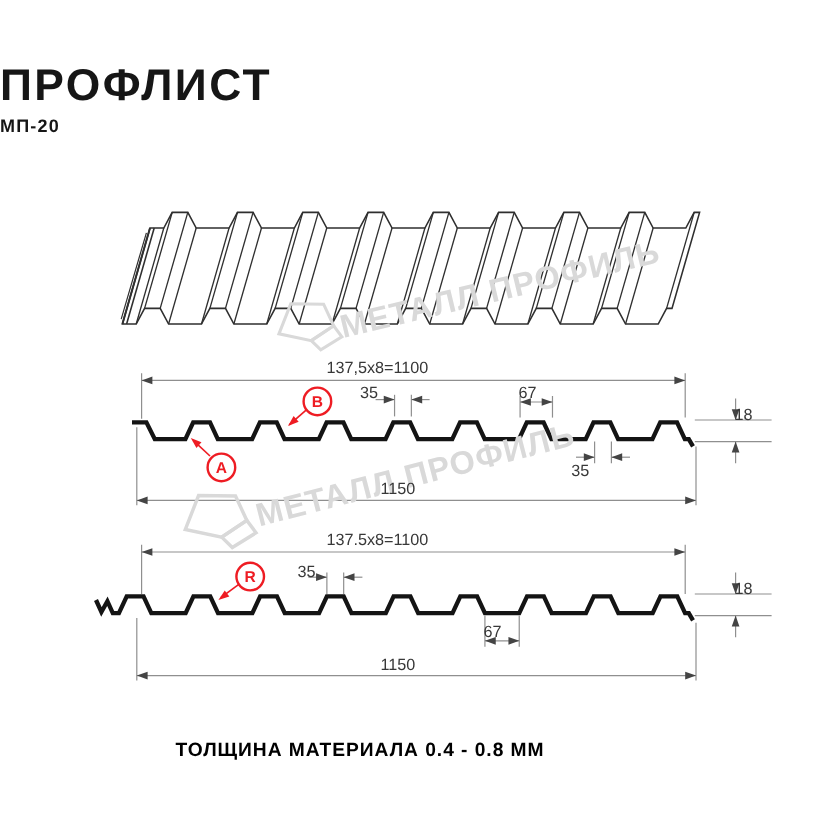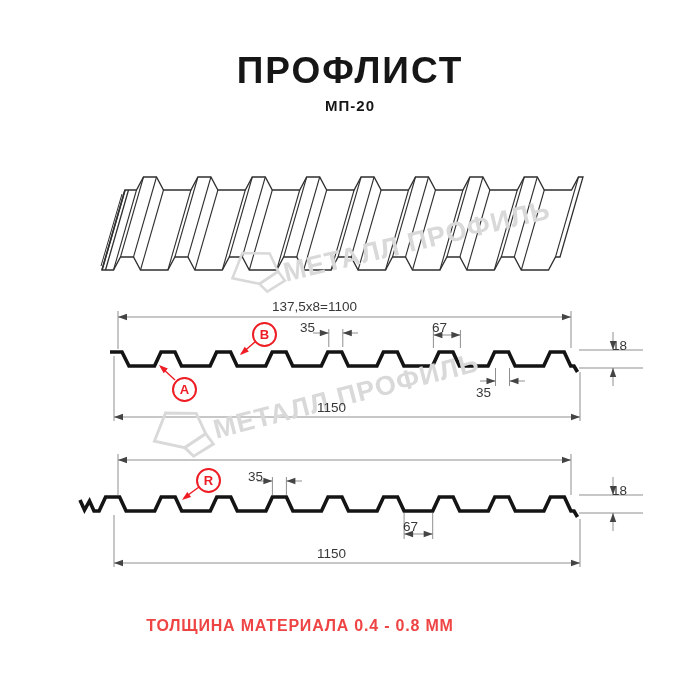--- a/index.html
+++ b/index.html
@@ -1,23 +1,23 @@
 <!DOCTYPE html>
 <html><head>
 <meta charset="utf-8">
 <style>
   html,body{margin:0;padding:0;background:#ffffff;}
   .page{position:relative;width:700px;height:700px;background:#fff;overflow:hidden;
         font-family:"Liberation Sans",sans-serif;}
-  .title{position:absolute;left:0;top:50px;width:700px;text-align:center;
+  .title{position:absolute;left:0;top:50px;width:700px;text-align:left;
          font-size:37px;font-weight:800;letter-spacing:2px;color:#161616;}
-  .subtitle{position:absolute;left:0;top:97px;width:700px;text-align:center;
+  .subtitle{position:absolute;left:0;top:97px;width:700px;
          font-size:15px;font-weight:700;letter-spacing:1px;color:#161616;}
   .footnote{position:absolute;left:0;top:617px;width:600px;text-align:center;
-         font-size:16px;font-weight:700;letter-spacing:0.8px;color:#ef4444;}
+         font-size:16px;font-weight:700;letter-spacing:0.8px;color:#000000;}
   svg.drawing{position:absolute;left:0;top:0;}
   .dim{position:absolute;font-size:13.5px;color:#383838;text-align:left;white-space:nowrap;}
   .lbl{position:absolute;width:21px;height:21px;border:2px solid #ee1c23;border-radius:50%;
        color:#ee1c23;font-weight:700;font-size:13px;line-height:21px;text-align:center;background:#fff;}
   .wm-text{position:absolute;font-size:27px;font-weight:700;letter-spacing:1px;color:#d9d9d9;
        white-space:nowrap;transform-origin:left center;}
   .wm-logo{position:absolute;}
 </style>
 </head>
 <body>
@@ -153,20 +153,21 @@
 
   <div class="dim" style="left:272px;top:299px;width:200px">137,5x8=1100</div>
   <div class="dim" style="left:300px;top:320px;width:30px">35</div>
   <div class="dim" style="left:432px;top:320px;width:30px">67</div>
   <div class="dim" style="left:476px;top:385px;width:30px">35</div>
   <div class="dim" style="left:612px;top:338px;width:30px">18</div>
   <div class="dim" style="left:317px;top:400px;width:60px">1150</div>
   <div class="lbl" style="left:252px;top:322px">B</div>
   <div class="lbl" style="left:172px;top:377px">A</div>
 
+  <div class="dim" style="left:272px;top:442px;width:200px">137.5x8=1100</div>
   <div class="dim" style="left:248px;top:469px;width:30px">35</div>
   <div class="dim" style="left:403px;top:519px;width:30px">67</div>
   <div class="dim" style="left:612px;top:483px;width:30px">18</div>
   <div class="dim" style="left:317px;top:546px;width:60px">1150</div>
   <div class="lbl" style="left:196px;top:468px">R</div>
 
   <div class="footnote">ТОЛЩИНА МАТЕРИАЛА 0.4 - 0.8 ММ</div>
 </div>
 
 </body></html>

